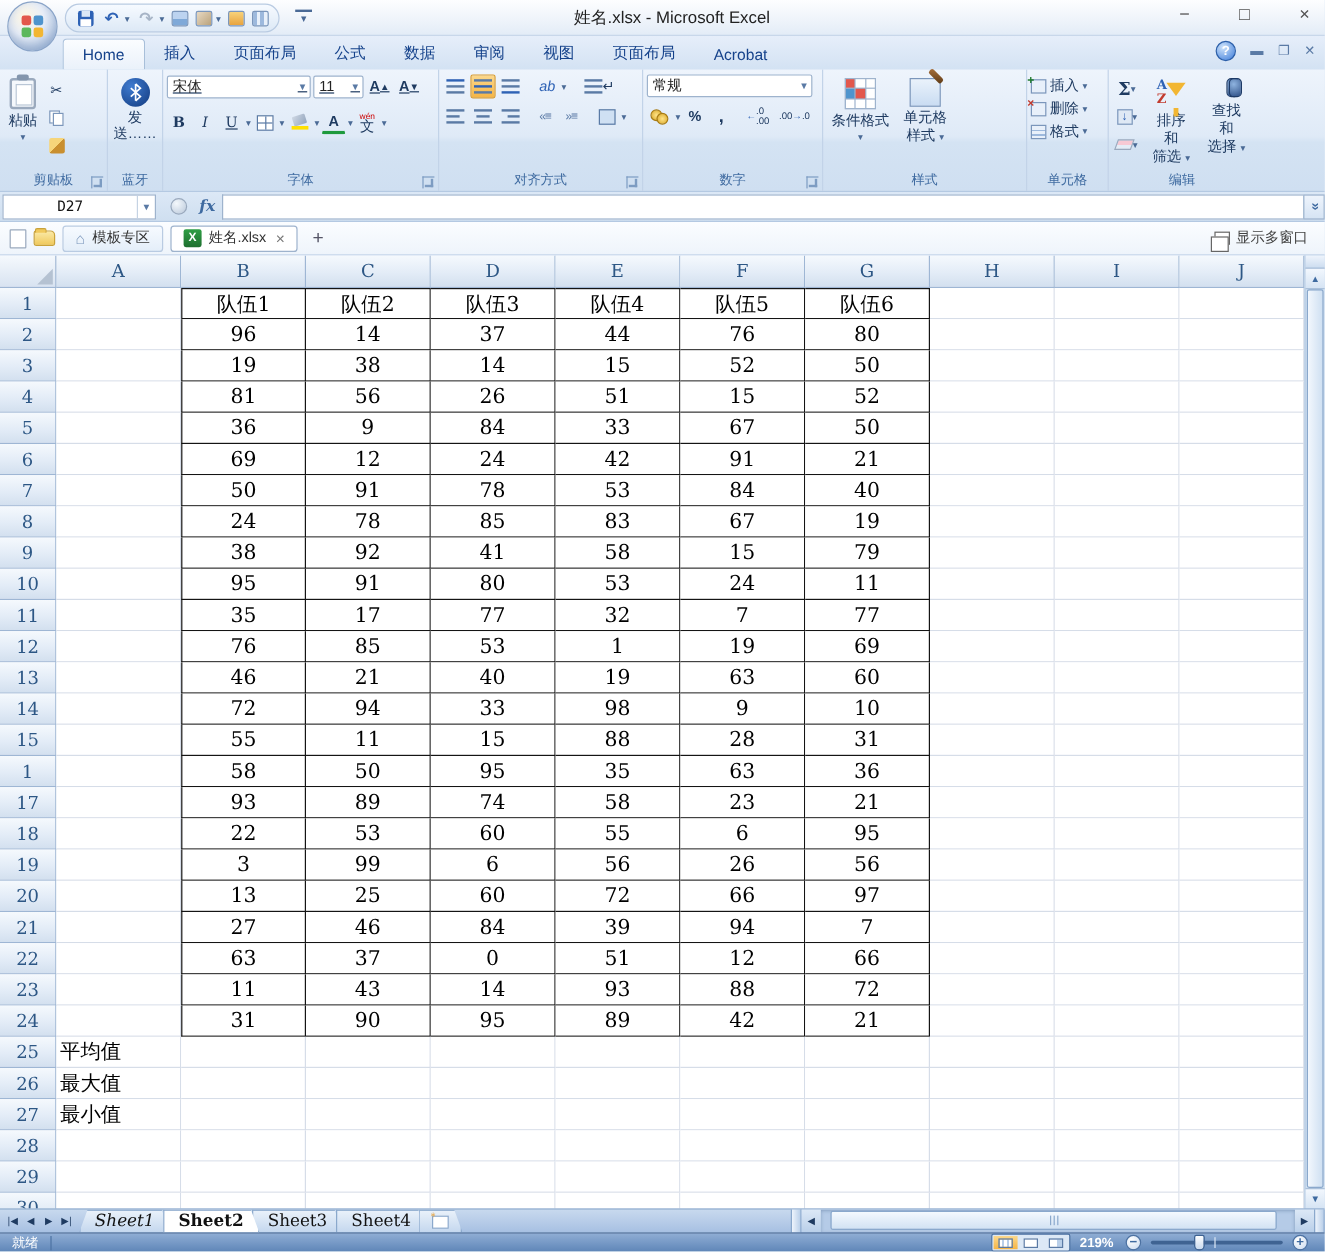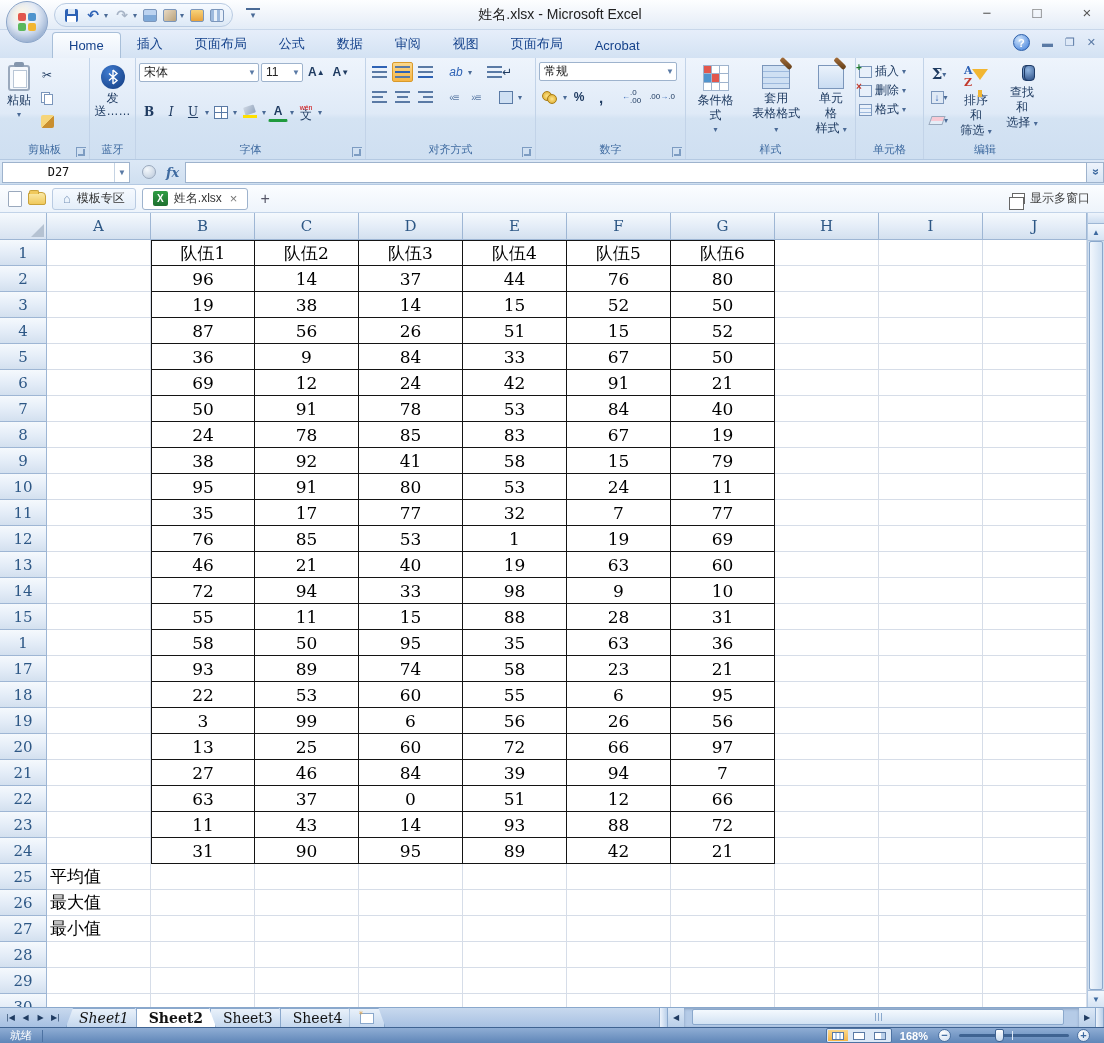--- a/index.html
+++ b/index.html
@@ -292,21 +292,21 @@
             <path d="M6 1 v14 M6 1 l4 3.5 -8 7 M6 15 l4 -3.5 -8 -7" stroke="#fff" stroke-width="1.4" fill="none"></path>
           </svg>
       </span>
       <span>发</span>
       <span style="margin-top:-4px;">送……</span>
     </div>
     <div class="rgroup-label">蓝牙</div>
   </div>
 
   <div class="rgroup" style="width:230px">
-    <div class="smallrow" style="margin-bottom:20px;">
+    <div class="smallrow" style="margin-bottom:10px;text-decoration:underline;">
       <span class="combo" style="width:120px">
           <span>宋体</span>
           <span class="arrow">▼</span>
         </span>
       <span class="combo" style="width:42px">
           <span>11</span>
           <span class="arrow">▼</span>
         </span>
       <span class="tinybtn AA">A<sup>▲</sup></span>
       <span class="tinybtn AA">A<sup>▼</sup></span>
@@ -434,24 +434,20 @@
           <i></i>
           <i></i>
           <i></i>
           <i></i>
           <i></i>
           <i></i>
           <i></i>
         </span>
       <span>条件格式</span>
       <span class="drop">▾</span>
-    </div>
-    <div class="bigbtn">
-      <span class="tbl-ic"></span>
-      <span><span>套用</span><br><span>表格格式</span> <span class="drop">▾</span></span>
     </div>
     <div class="bigbtn">
       <span class="cs-ic"></span>
       <span><span>单元格</span><br><span>样式</span> <span class="drop">▾</span></span>
     </div>
     <div class="rgroup-label">样式</div>
   </div>
 
   <div class="rgroup" style="width:68px">
     <div class="cellrow">
@@ -579,21 +575,21 @@
       <div class="cell bordered center">38</div>
       <div class="cell bordered center">14</div>
       <div class="cell bordered center">15</div>
       <div class="cell bordered center">52</div>
       <div class="cell bordered center">50</div>
       <div class="cell"></div>
       <div class="cell"></div>
       <div class="cell"></div>
       <div class="rowhead">4</div>
       <div class="cell"></div>
-      <div class="cell bordered center bl">87</div>
+      <div class="cell bordered center bl">81</div>
       <div class="cell bordered center">56</div>
       <div class="cell bordered center">26</div>
       <div class="cell bordered center">51</div>
       <div class="cell bordered center">15</div>
       <div class="cell bordered center">52</div>
       <div class="cell"></div>
       <div class="cell"></div>
       <div class="cell"></div>
       <div class="rowhead">5</div>
       <div class="cell"></div>
@@ -927,21 +923,21 @@
     <span class="vbtn on">
         <i></i>
       </span>
     <span class="vbtn">
         <i></i>
       </span>
     <span class="vbtn">
         <i></i>
       </span>
   </span>
-  <span id="zoom-pct">168%</span>
+  <span id="zoom-pct">219%</span>
   <span class="zbtn">−</span>
   <span id="zoom-track">
     <span id="zoom-notch"></span>
     <span id="zoom-thumb"></span>
   </span>
   <span class="zbtn">+</span>
   <span id="status-endpad"></span>
 </div>
 
 </body></html>

